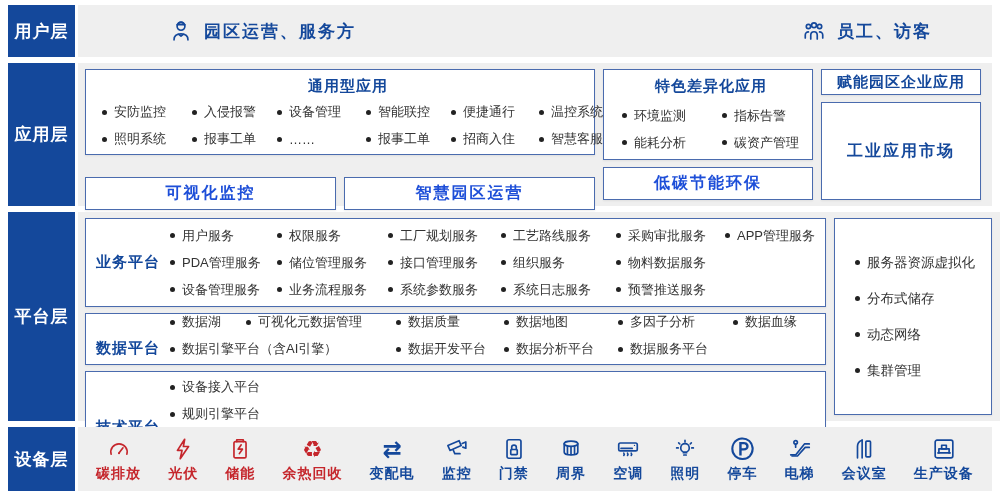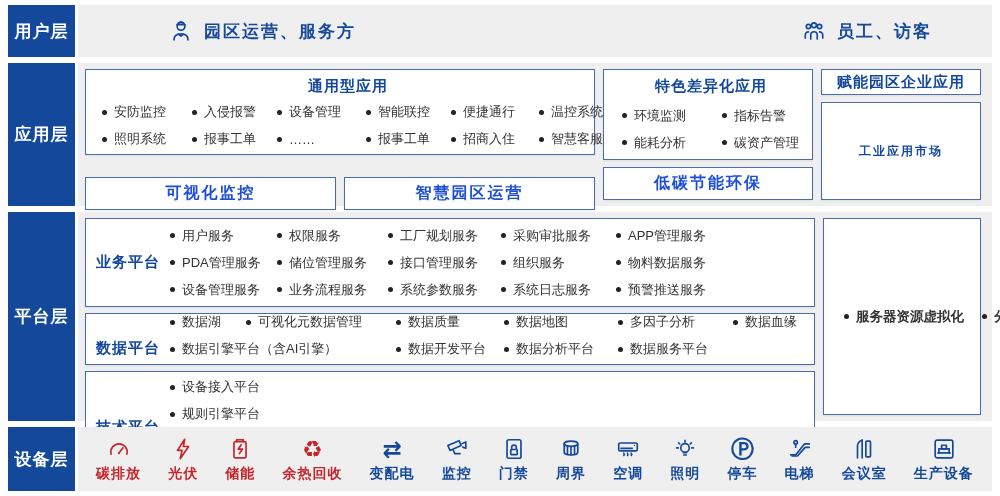--- a/index.html
+++ b/index.html
@@ -41,21 +41,21 @@
   .app-generic { flex:1; padding:7px 0 6px 16px; display:flex; flex-direction:column; }
   .app-generic .box-title { text-align:center; margin-bottom:7px; }
   .app-special { flex:1; padding:7px 12px 6px 18px; display:flex; flex-direction:column; }
   .app-special .box-title { text-align:center; margin-bottom:9px; }
   .banner-row { display:flex; gap:8px; height:33px; flex:none; }
   .banner { flex:1; display:flex; align-items:center; justify-content:center;
             font-size:16px; font-weight:bold; color:#1d4ed8; letter-spacing:2px; }
   .app-right-top { height:26px; flex:none; display:flex; align-items:center; justify-content:center;
                    font-size:15px; font-weight:bold; color:#14489B; letter-spacing:1px; }
   .app-right-bottom { flex:1; display:flex; align-items:center; justify-content:center;
-                      font-size:12px; font-weight:bold; color:#14489B; letter-spacing:2px;text-align:center; }
+                      font-size:16px; font-weight:bold; color:#14489B; letter-spacing:2px;text-align:center; }
 
   
   ul.svc-list { list-style:none; display:grid; row-gap:9px; column-gap:4px; }
   li.svc { display:flex; align-items:center; font-size:13px; color:#333; white-space:nowrap; }
   li.svc::before { content:""; flex:none; width:5px; height:5px; border-radius:50%; background:#222; margin-right:7px; }
   .rows-stack { display:flex; flex-direction:column; gap:9px; justify-content:center; flex:1; }
   .grid-g { grid-template-columns:86px 81px 85px 81px 84px auto; }
   .grid-s { grid-template-columns:96px auto; row-gap:13px; }
   .grid-b { grid-template-columns:103px 107px 109px 111px 105px auto; }
   .grid-d { grid-template-columns:72px 146px 104px 110px 111px auto; }
@@ -181,20 +181,21 @@
   <div class="layer-content">
     <div class="plat-grid">
       <div class="plat-left">
         <div class="box pbox pbox-business">
           <div class="box-title">业务平台</div>
           <div class="rows-stack">
             <ul class="svc-list grid-b">
                 <li class="svc">用户服务</li>
                 <li class="svc">权限服务</li>
                 <li class="svc">工厂规划服务</li>
+                <li class="svc">工艺路线服务</li>
                 <li class="svc">采购审批服务</li>
                 <li class="svc">APP管理服务</li>
               </ul>
             <ul class="svc-list grid-b">
                 <li class="svc">PDA管理服务</li>
                 <li class="svc">储位管理服务</li>
                 <li class="svc">接口管理服务</li>
                 <li class="svc">组织服务</li>
                 <li class="svc">物料数据服务</li>
               </ul>
@@ -230,21 +231,21 @@
           <div class="box-title">技术平台</div>
           <ul class="svc-list grid-t">
               <li class="svc">设备接入平台</li>
               <li class="svc">规则引擎平台</li>
               <li class="svc">服务治理平台</li>
               <li class="svc">API网关</li>
             </ul>
         </div>
       </div>
       <div class="box plat-right">
-        <ul class="svc-list" style="display:flex;flex-direction:row;gap:18px;font-weight:bold;">
+        <ul class="svc-list" style="display:flex;flex-direction:column;gap:18px;">
             <li class="svc">服务器资源虚拟化</li>
             <li class="svc">分布式储存</li>
             <li class="svc">动态网络</li>
             <li class="svc">集群管理</li>
           </ul>
       </div>
     </div>
   </div>
 </div>
 

